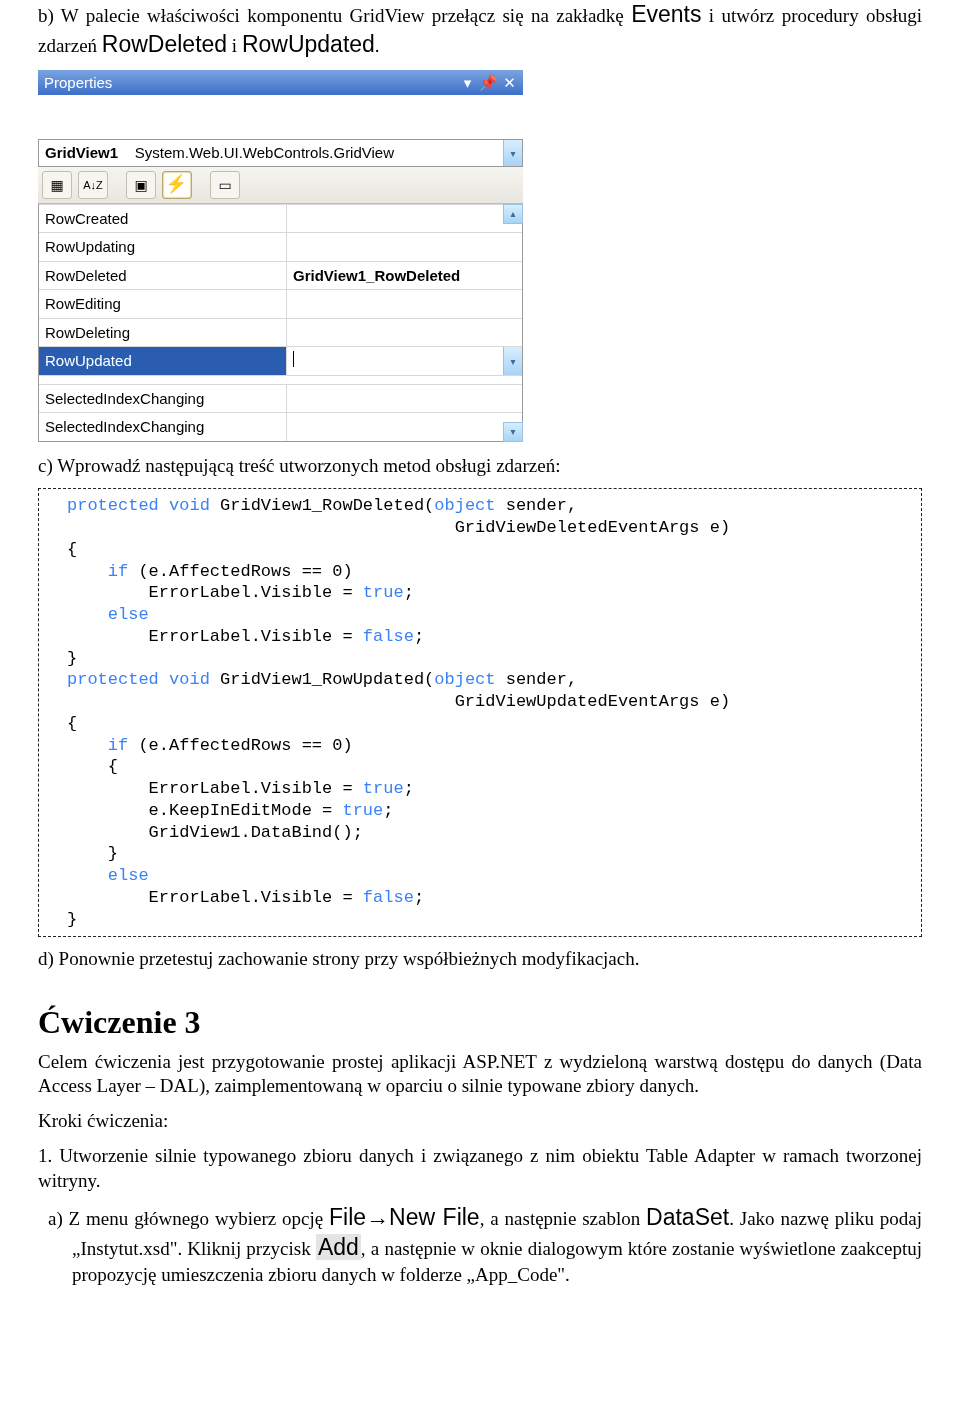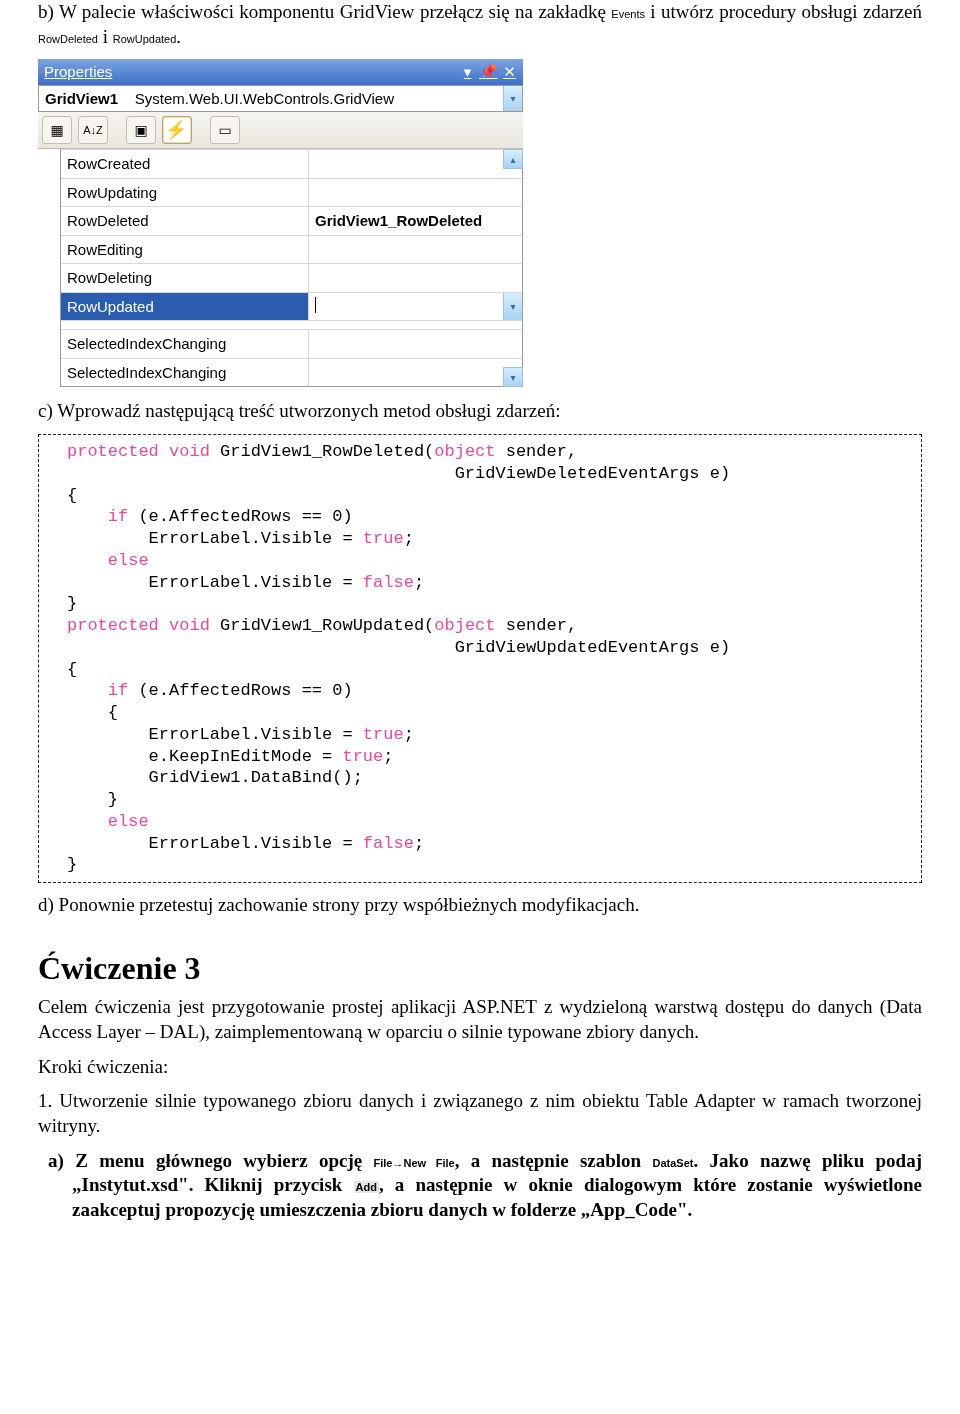--- a/index.html
+++ b/index.html
@@ -6,46 +6,46 @@
     font-family: "Times New Roman", serif;
     font-size: 19px;
     width: 960px;
     margin: 0;
     padding: 0 38px 0 38px;
     box-sizing: border-box;
     color: #000;
     line-height: 1.3;
   }
   .para { margin: 0 0 10px 0; text-align: justify; }
-  .sans { font-family: Arial, sans-serif; font-size: 11px; margin-top: 26px; }
+  .sans { font-family: Arial, sans-serif; font-size: 23px; margin-top: 26px; }
 
   
   .props-panel {
     width: 485px;
     margin: 6px 0 12px 0;
   }
   .props-titlebar {
     background: linear-gradient(#7aa4e0, #3d6fc9);
     color: #fff;
     font-family: "MS Sans Serif", Tahoma, sans-serif;
     font-size: 15px;
     padding: 3px 6px;
     display: flex;
     align-items: center;
     justify-content: space-between;
-    text-decoration: underline;
   }
   .titlebar-icons { display:flex; gap:6px; align-items:center; }
   .titlebar-icons .ico { width:15px; height:15px; color:#fff; font-weight:normal; display:inline-flex; align-items:center; justify-content:center; }
   .props-selector {
     background:#fff;
     border:1px solid #999;
     font-family: Tahoma, Arial, sans-serif;
     font-size: 15px;
     padding: 3px 6px;
+    margin-top: 44px;
   }
   .props-selector b { font-weight: 700; }
   .props-toolbar {
     background: linear-gradient(#f5f4f0, #e9e6df);
     border-bottom:1px solid #c0bcb0;
     padding:4px 4px;
     display:flex;
     gap:6px;
     align-items:center;
   }
@@ -89,46 +89,46 @@
     border-left:1px solid #9dbfe0;
     display:flex; align-items:center; justify-content:center;
     color:#3c6b9e; font-size:10px;
   }
   .vscroll-u { position:absolute; right:0; top:0; width:18px; height:18px;
     background:linear-gradient(#d7effd,#a8d3f5); border:1px solid #9dbfe0;
     display:flex; align-items:center; justify-content:center; font-size:10px; color:#3c6b9e; }
   .vscroll-d { position:absolute; right:0; bottom:0; width:18px; height:18px;
     background:linear-gradient(#d7effd,#a8d3f5); border:1px solid #9dbfe0;
     display:flex; align-items:center; justify-content:center; font-size:10px; color:#3c6b9e; }
-  .grid-wrap { position:relative;margin-left:22px; }
+  .grid-wrap { position:relative; }
 
   
   .codebox {
     border: 1.5px dashed #222;
     padding: 6px 10px 6px 28px;
     font-family: "Courier New", monospace;
     font-size: 17px;
     line-height: 1.28;
     white-space: pre;
     margin-bottom: 10px;
     overflow:hidden;
   }
-  .kw-blue { color:#ec4899;text-align:center; }
+  .kw-blue { color:#3b82f6;text-align:center; }
   .kw-teal { color:#000000; }
 
   h2.exercise {
     font-family: "Times New Roman", serif;
     font-size: 32px;
     font-weight: 700;
     margin: 30px 0 6px 0;
   }
 
   .hl { background:#e4e4e4; padding:0 2px; }
 
-  .list-a { margin-left: 34px; text-indent: -24px; text-align: justify; margin-top:8px;font-weight:bold; }
+  .list-a { margin-left: 34px; text-indent: -24px; text-align: justify; margin-top:8px; }
 </style>
 </head>
 <body>
 
 <p class="para">
   <span>b) W palecie właściwości komponentu GridView przełącz się na zakładkę </span><span class="sans">Events</span><span> i utwórz procedury obsługi zdarzeń </span><span class="sans">RowDeleted</span><span> i </span><span class="sans">RowUpdated</span><span>.</span>
 </p>
 
 <div class="props-panel">
   <div class="props-titlebar">

